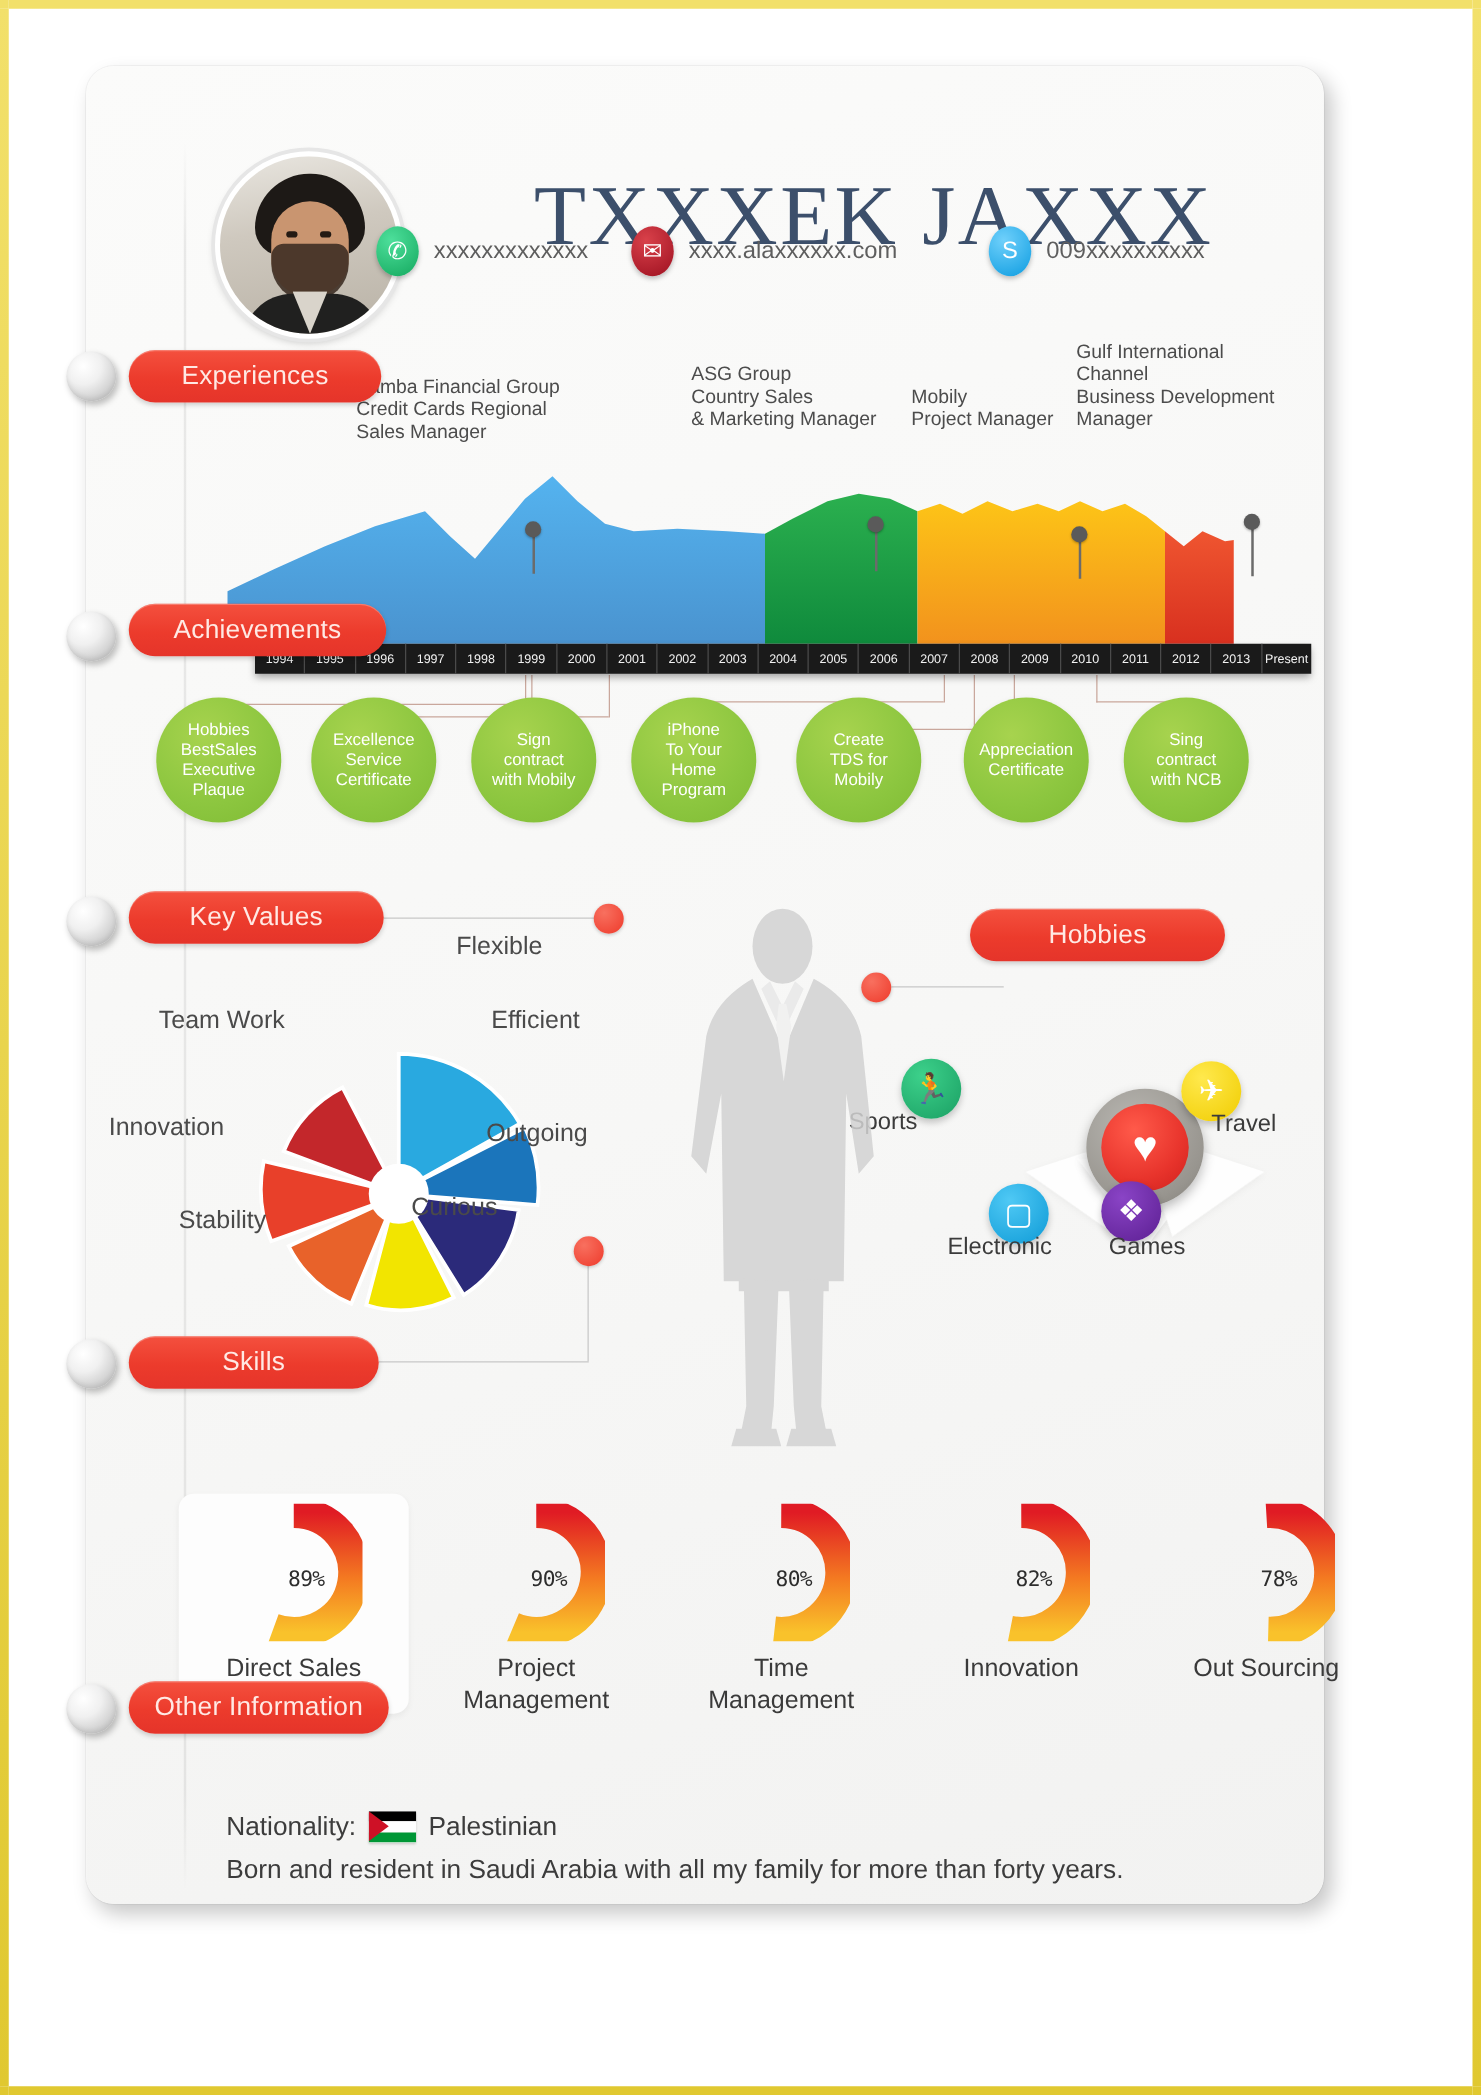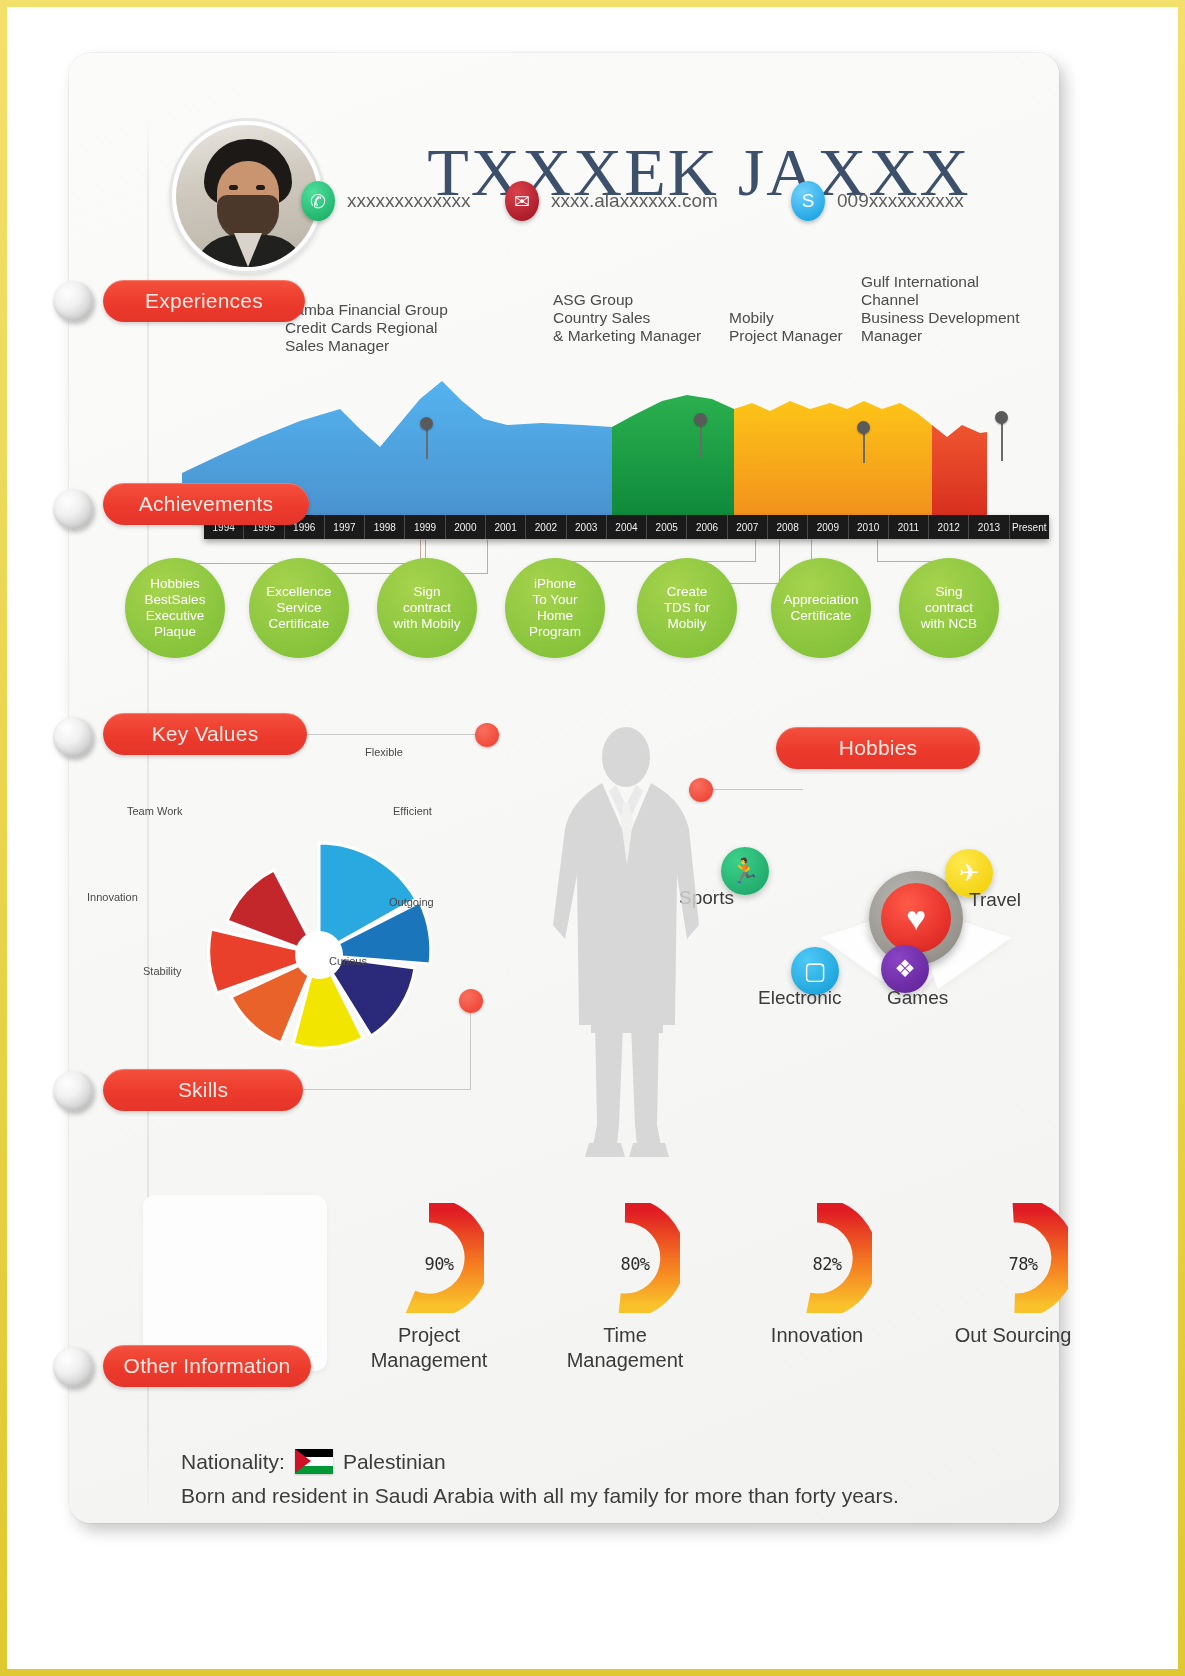--- a/index.html
+++ b/index.html
@@ -135,21 +135,21 @@
   
   .achv {
     position:absolute; width:100px; height:100px; border-radius:50%;
     background: radial-gradient(circle at 38% 30%, #a7d34e 0%, #8cc63f 60%, #7fbb34 100%);
     display:flex; align-items:center; justify-content:center; text-align:center;
     color:#ffffff; font-size:13.5px; line-height:16px; padding:6px;
     box-shadow: 0 2px 5px rgba(0,0,0,.12);
     z-index:3;
   }
   .aline { position:absolute; background:#c9a79c; z-index:2; }
-  .kvlabel { position:absolute; font-size:11px; color:#4a4a4a; white-space:nowrap; }
+  .kvlabel { position:absolute; font-size:20px; color:#4a4a4a; white-space:nowrap; }
 
   
   #silhouette {
     position:absolute; left:470px; top:672px; width:175px; height:450px;
     z-index:1; opacity:.85;
   }
 
   
   .hob {
     position:absolute; width:48px; height:48px; border-radius:50%;
@@ -502,20 +502,38 @@
   <div class="knob" style="left:-16px; top:1018px;"></div>
   <div class="pill" style="left:34px; top:1016px; width:200px;">
     <span>Skills</span>
   </div>
   <div class="connector" style="left:234px; top:1036px; width:168px; height:1px;"></div>
   <div class="connector" style="left:401px; top:946px; width:1px; height:90px;"></div>
   <div class="reddot" style="left:390px; top:936px;"></div>
 
   <div id="skillcard"></div>
 
+  <div class="skill" style="left:78px; top:1150px;">
+    <div class="donut">
+      <svg viewBox="0 0 110 110" style="width:110px;height:110px;">
+        <defs>
+          <linearGradient id="sg0" x1="0" y1="0" x2="0" y2="1">
+            <stop offset="0%" stop-color="#e01b24"></stop>
+                <stop offset="55%" stop-color="#f47a21"></stop>
+                <stop offset="100%" stop-color="#f9c22b"></stop>
+          </linearGradient>
+        </defs>
+        <path d="M 55 7 A 48 48 0 1 1 38.6 100.1" fill="none" stroke="url(#sg0)" stroke-width="25" stroke-linecap="butt"></path>
+      </svg>
+      <div class="pct">89%</div>
+    </div>
+    <div class="slabel">
+      <div>Direct Sales</div>
+    </div>
+  </div>
 
   <div class="skill" style="left:272px; top:1150px;">
     <div class="donut">
       <svg viewBox="0 0 110 110" style="width:110px;height:110px;">
         <defs>
           <linearGradient id="sg1" x1="0" y1="0" x2="0" y2="1">
             <stop offset="0%" stop-color="#e01b24"></stop>
                 <stop offset="55%" stop-color="#f47a21"></stop>
                 <stop offset="100%" stop-color="#f9c22b"></stop>
           </linearGradient>

